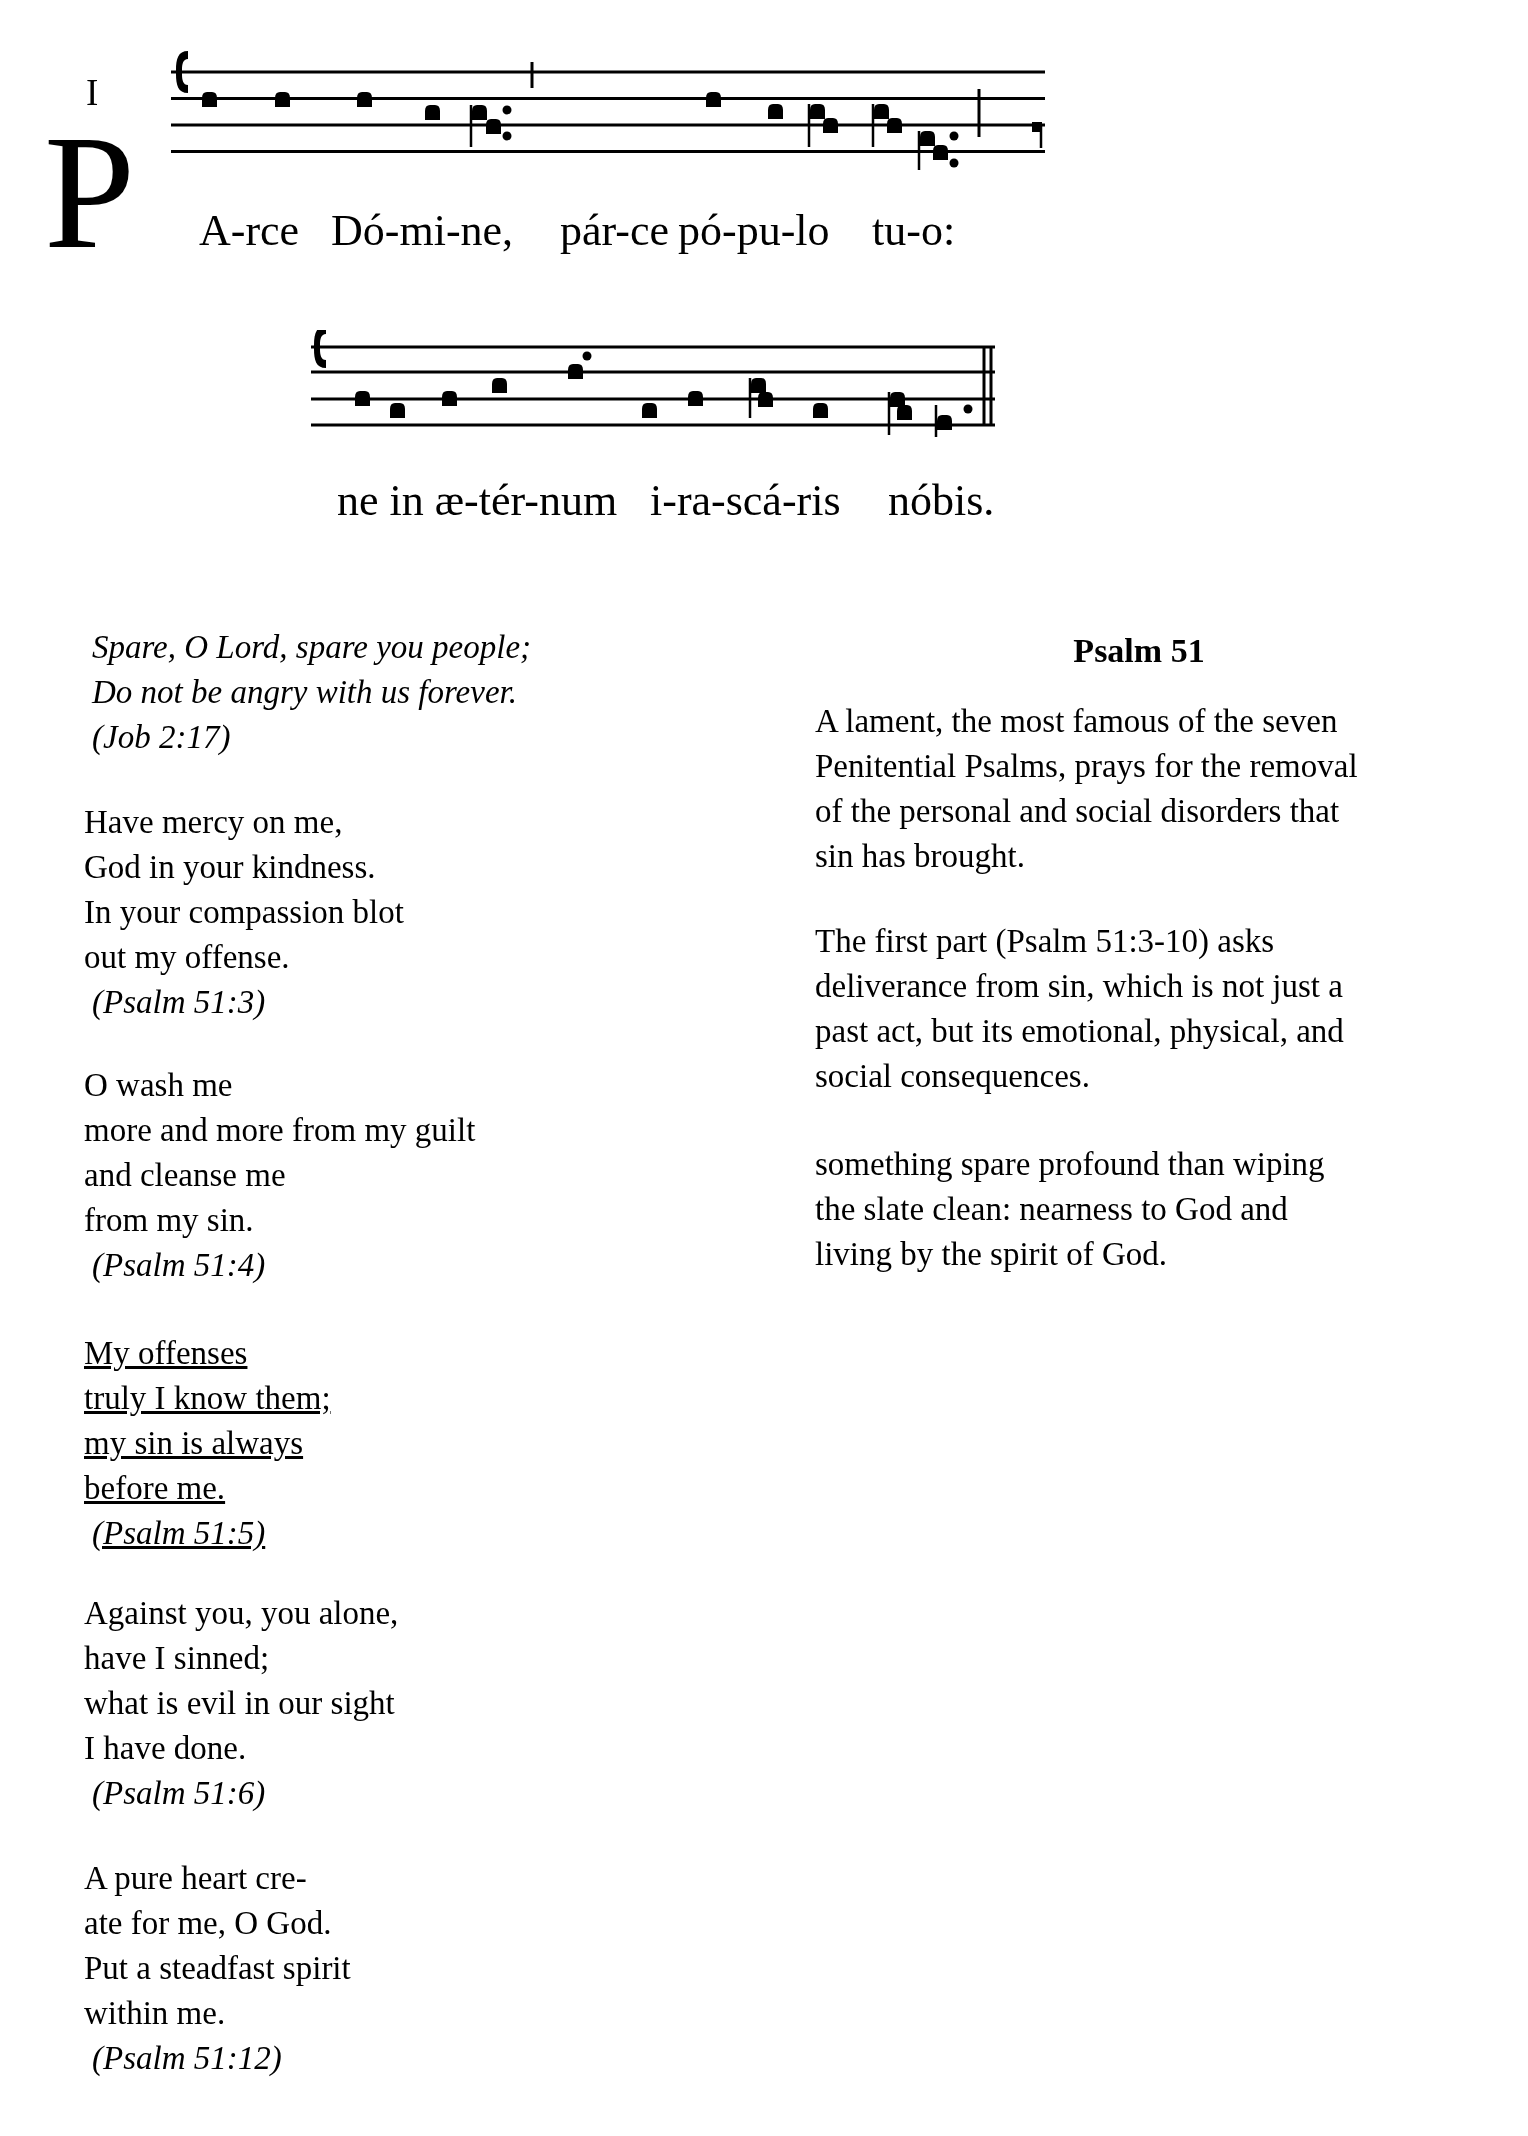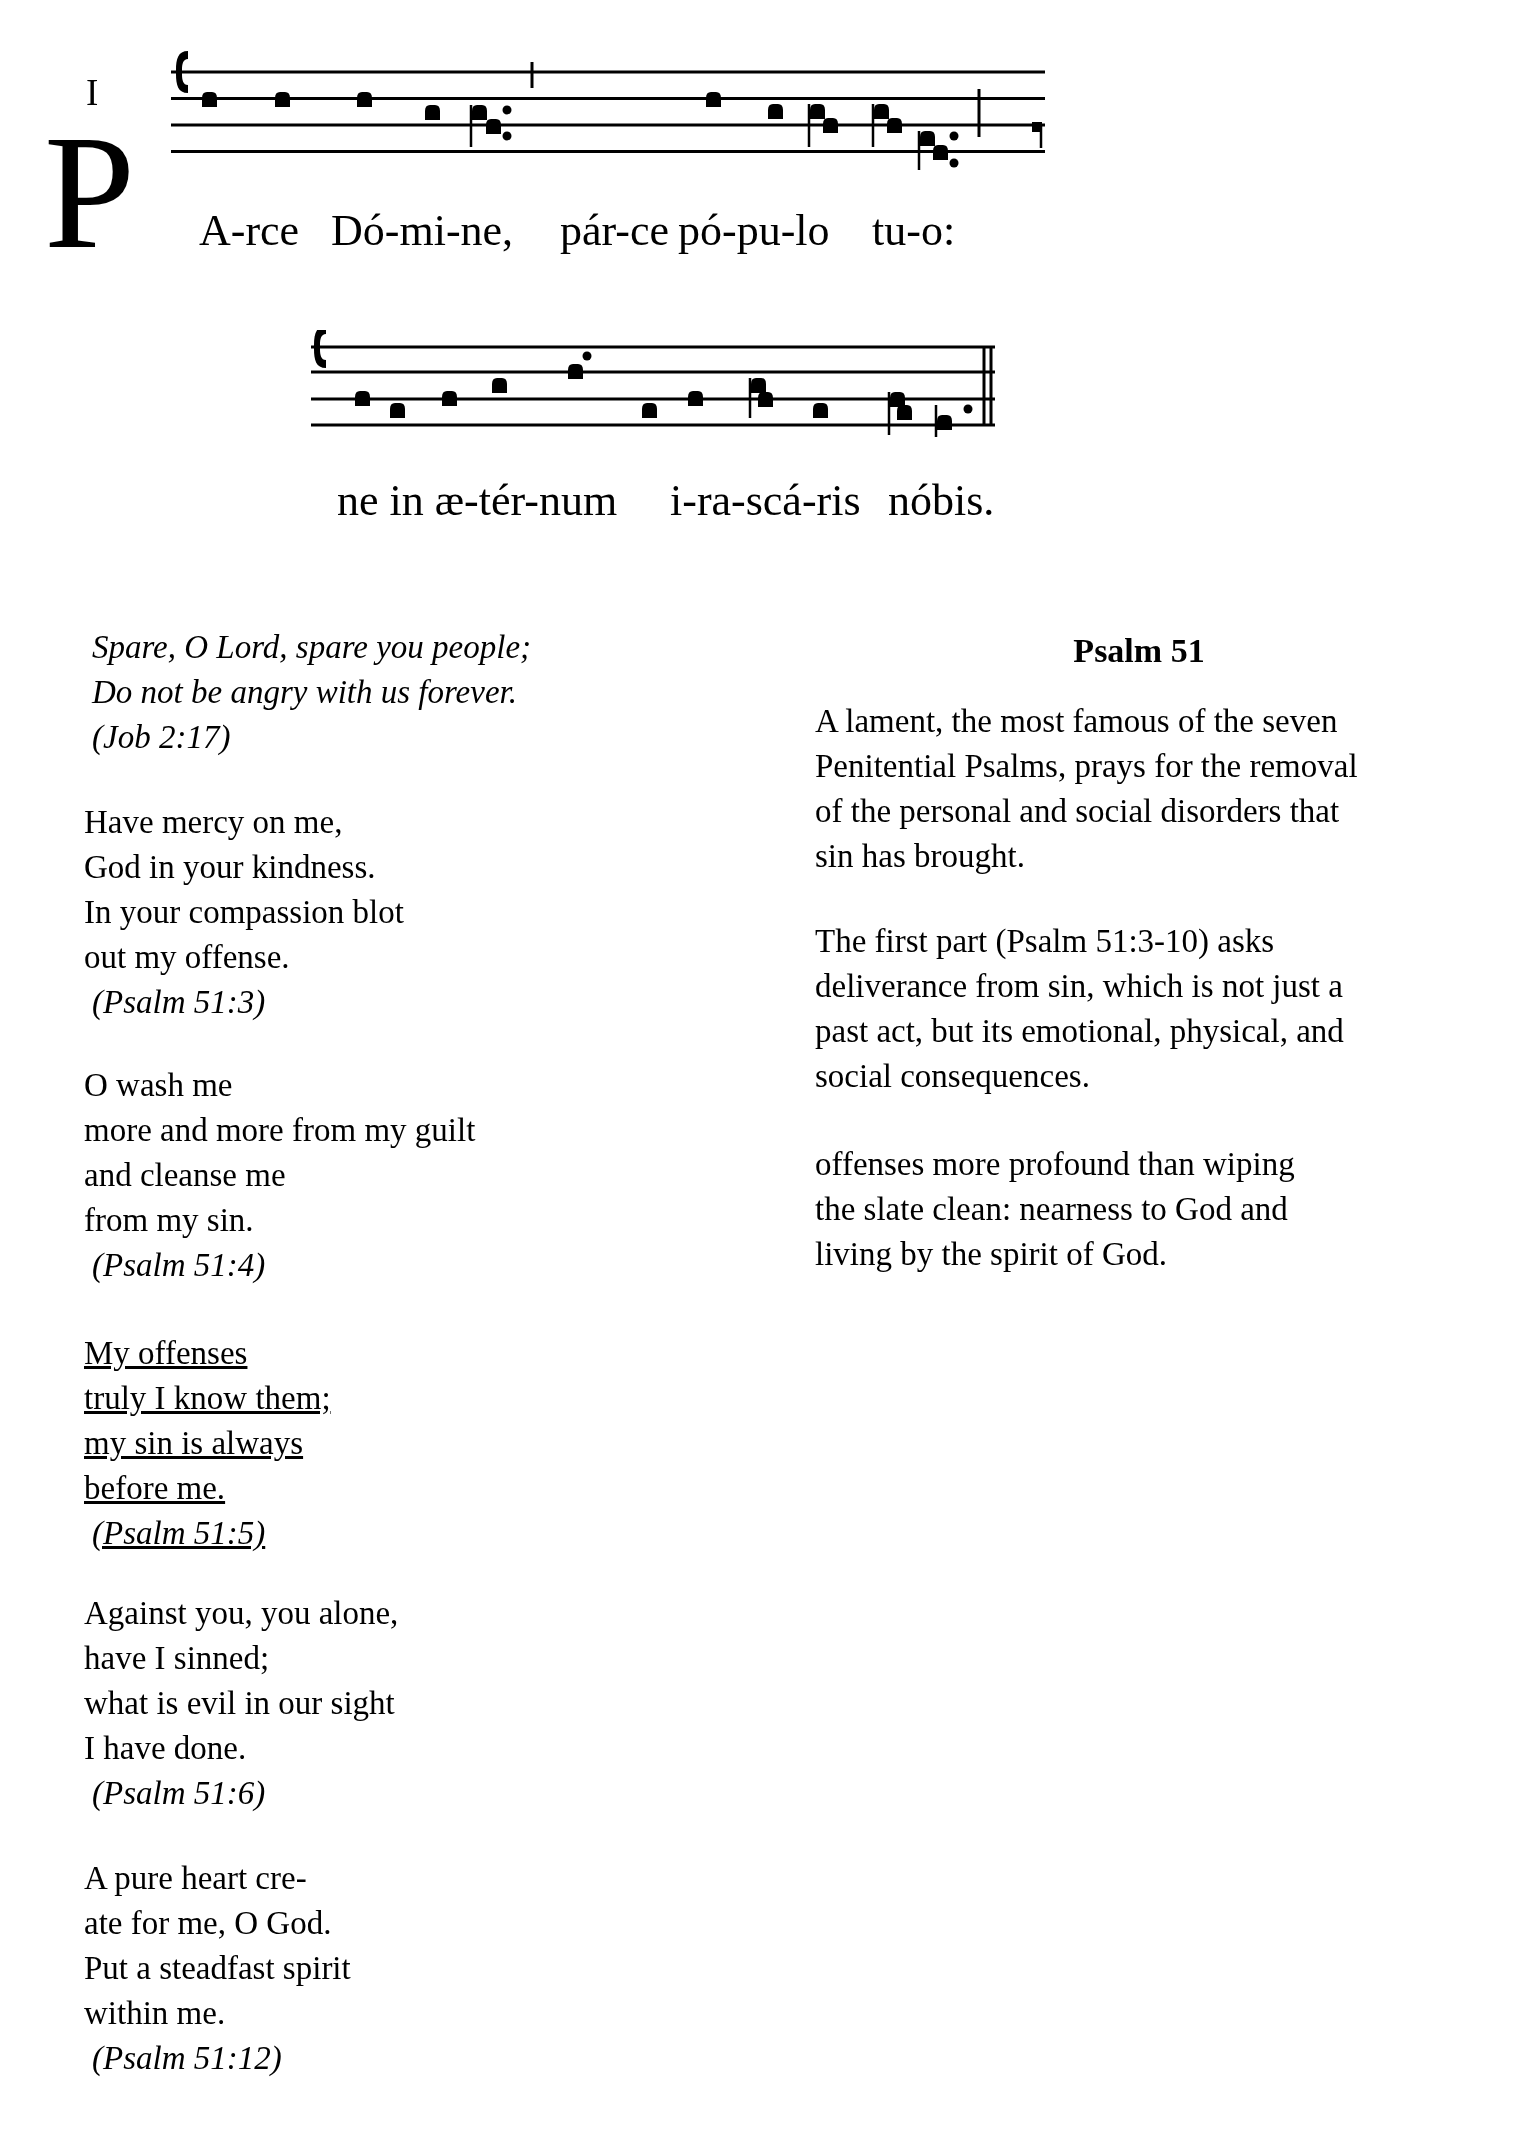--- a/index.html
+++ b/index.html
@@ -123,21 +123,21 @@
 
       <g>
         <line x1="684" y1="17" x2="684" y2="95" stroke-width="3"></line>
         <line x1="691" y1="17" x2="691" y2="95" stroke-width="3"></line>
       </g>
     </g>
   </svg>
 
   <div>
     <span class="abs lyric" style="left:337px;top:479px;">ne in æ-tér-num</span>
-    <span class="abs lyric" style="left:650px;top:479px;margin-left:20px;">i-ra-scá-ris</span>
+    <span class="abs lyric" style="left:650px;top:479px;">i-ra-scá-ris</span>
     <span class="abs lyric" style="left:888px;top:479px;">nóbis.</span>
   </div>
 
   <div>
 
     <div class="abs col italic" style="left:84px;top:625px;">
       <div class="line">Spare, O Lord, spare you people;</div>
       <div class="line">Do not be angry with us forever.</div>
       <div class="line">(Job 2:17)</div>
     </div>
@@ -194,19 +194,19 @@
     </div>
 
     <div class="abs col rcol" style="left:815px;top:892px;">
       <div class="line">The first part (Psalm 51:3-10) asks</div>
       <div class="line">deliverance from sin, which is not just a</div>
       <div class="line">past act, but its emotional, physical, and</div>
       <div class="line">social consequences.</div>
     </div>
 
     <div class="abs col rcol" style="left:815px;top:1115px;">
-      <div class="line">offenses more profound than wiping</div>
+      <div class="line">something spare profound than wiping</div>
       <div class="line">the slate clean: nearness to God and</div>
       <div class="line">living by the spirit of God.</div>
     </div>
   </div>
 
 </div>
 
 </body></html>

